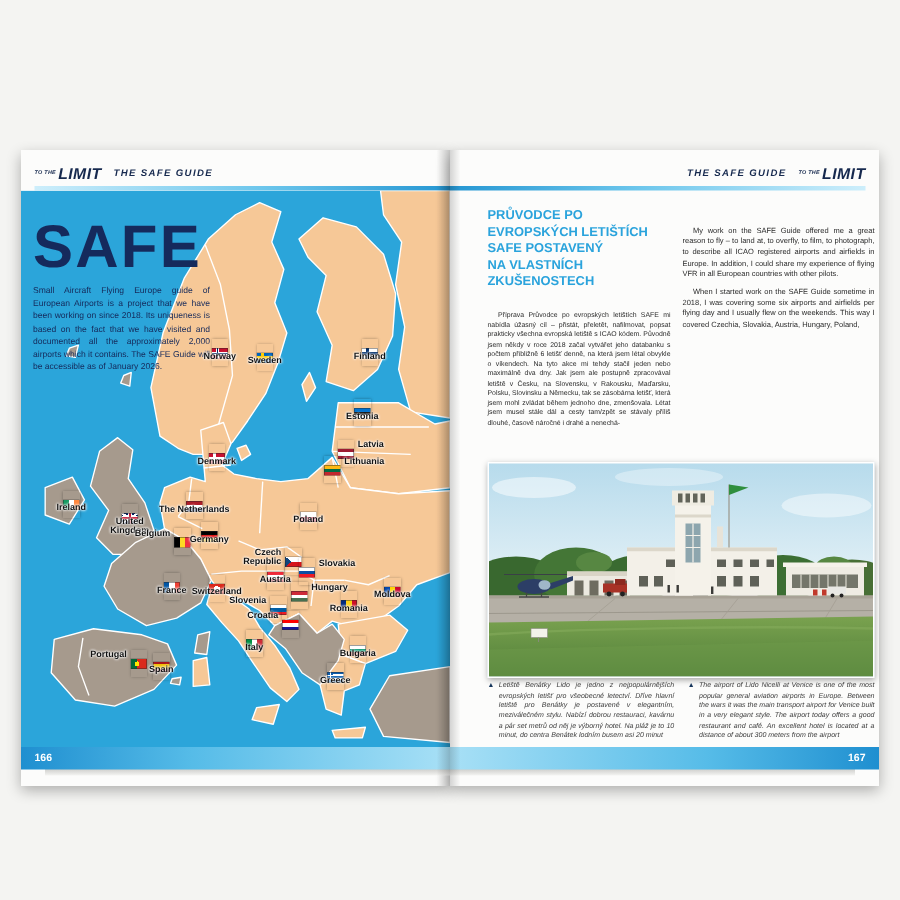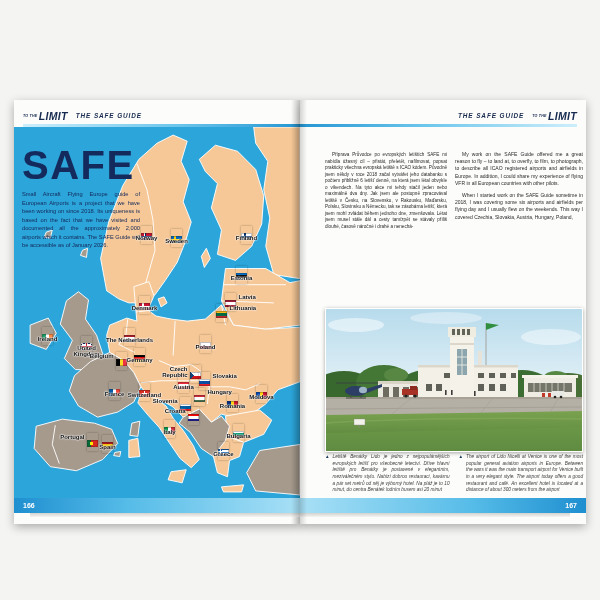--- a/index.html
+++ b/index.html
@@ -402,20 +402,25 @@
     <div class="header">
       <div class="section">THE SAFE GUIDE</div>
       <div class="logo">
         <span class="logo-top">TO THE</span>
         <span class="logo-main">LIMIT</span>
       </div>
     </div>
     <div class="rule"></div>
 
     <div class="col-cz">
+      <h2>PRŮVODCE PO
+EVROPSKÝCH LETIŠTÍCH
+SAFE POSTAVENÝ
+NA VLASTNÍCH
+ZKUŠENOSTECH</h2>
       <p>Příprava Průvodce po evropských letištích SAFE mi nabídla úžasný cíl – přistát, přeletět, nafilmovat, popsat prakticky všechna evropská letiště s ICAO kódem. Původně jsem někdy v roce 2018 začal vytvářet jeho databanku s počtem přibližně 6 letišť denně, na která jsem létal obvykle o víkendech. Na tyto akce mi tehdy stačil jeden nebo maximálně dva dny. Jak jsem ale postupně zpracovával letiště v Česku, na Slovensku, v Rakousku, Maďarsku, Polsku, Slovinsku a Německu, tak se zásobárna letišť, která jsem mohl zvládat během jednoho dne, zmenšovala. Létat jsem musel stále dál a cesty tam/zpět se stávaly příliš dlouhé, časově náročné i drahé a nenechá-</p>
     </div>
 
     <div class="col-en">
       <p class="first">My work on the SAFE Guide offered me a great reason to fly – to land at, to overfly, to film, to photograph, to describe all ICAO registered airports and airfields in Europe. In addition, I could share my experience of flying VFR in all European countries with other pilots.</p>
       <p class="second">When I started work on the SAFE Guide sometime in 2018, I was covering some six airports and airfields per flying day and I usually flew on the weekends. This way I covered Czechia, Slovakia, Austria, Hungary, Poland,</p>
     </div>
 
     <div class="photo">
       <svg viewBox="0 0 256 142" preserveAspectRatio="none">

